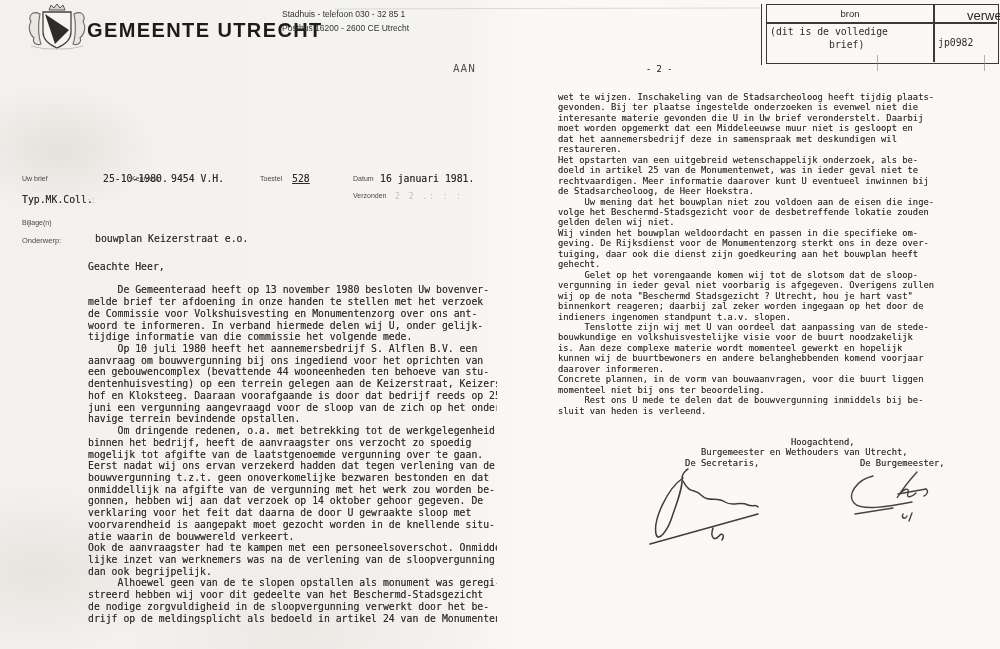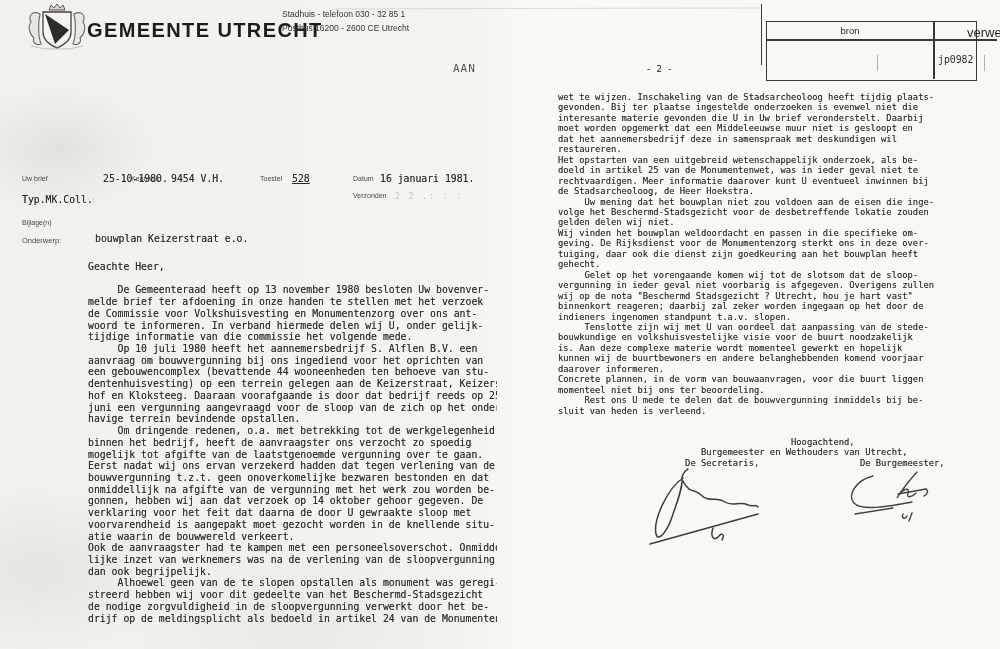--- a/index.html
+++ b/index.html
@@ -48,25 +48,27 @@
       <path d="M 17 10 H 45 V 30 Q 45 40 31 46 Q 17 40 17 30 Z" fill="#f6f5f1" stroke="#45423e" stroke-width="1.3"></path>
       <polygon points="19,12 43,28 29,42" fill="#2e2c29"></polygon>
       <path d="M 5 44 Q 18 48 31 47 Q 44 48 57 44" fill="none" stroke="#8a878075" stroke-width="1"></path>
     </svg>
   </div>
   <div class="abs org-title" style="left:87px; top:19px;">GEMEENTE UTRECHT</div>
   <div class="abs contact" style="left:282px; top:9px;">Stadhuis - telefoon 030 - 32 85 1</div>
   <div class="abs contact" style="left:282px; top:23px;">Postbus 16200 - 2600 CE Utrecht</div>
 
   <div class="abs" style="left:761px; top:4px; width:1px; height:61px; background:#3b3936;"></div>
-  <div class="abs rt-box" style="left:766px; top:21px; width:211px; height:60px;">
+  <div class="abs rt-box" style="left:766px; top:4px; width:233px; height:60px;">
     <div class="abs rt-divider" style="left:166px; top:0; width:1.5px; height:57px;"></div>
     <div class="abs rt-divider" style="left:0; top:17px; width:230px; height:1.5px;"></div>
     <div class="abs sans" style="left:0; top:3px; width:166px; text-align:center; font-size:9.5px; color:#2a2927;">bron</div>
     <div class="abs sans" style="left:173px; top:3px; font-size:13px; color:#2a2927;margin-left:27px;">verwerkt</div>
+    <div class="abs mono pre" style="left:3px; top:21px; font-size:9.8px; line-height:12.5px; color:#2e2c2a;">(dit is de volledige
+          brief)</div>
     <div class="abs mono" style="left:171px; top:32px; font-size:9.8px; color:#2e2c2a;">jp0982</div>
   </div>
 
   <div class="abs tick" style="left:877px; top:55px;"></div>
   <div class="abs tick" style="left:984px; top:55px;"></div>
 
   <div class="abs mono" style="left:453px; top:62px; font-size:11px; letter-spacing:1px; color:#55524d;">AAN</div>
 
   <div class="abs label" style="left:22px; top:175px;">Uw brief</div>
   <div class="abs mono tw" style="left:55px; top:173px;margin-left:48px;">25-10-1980.</div>

